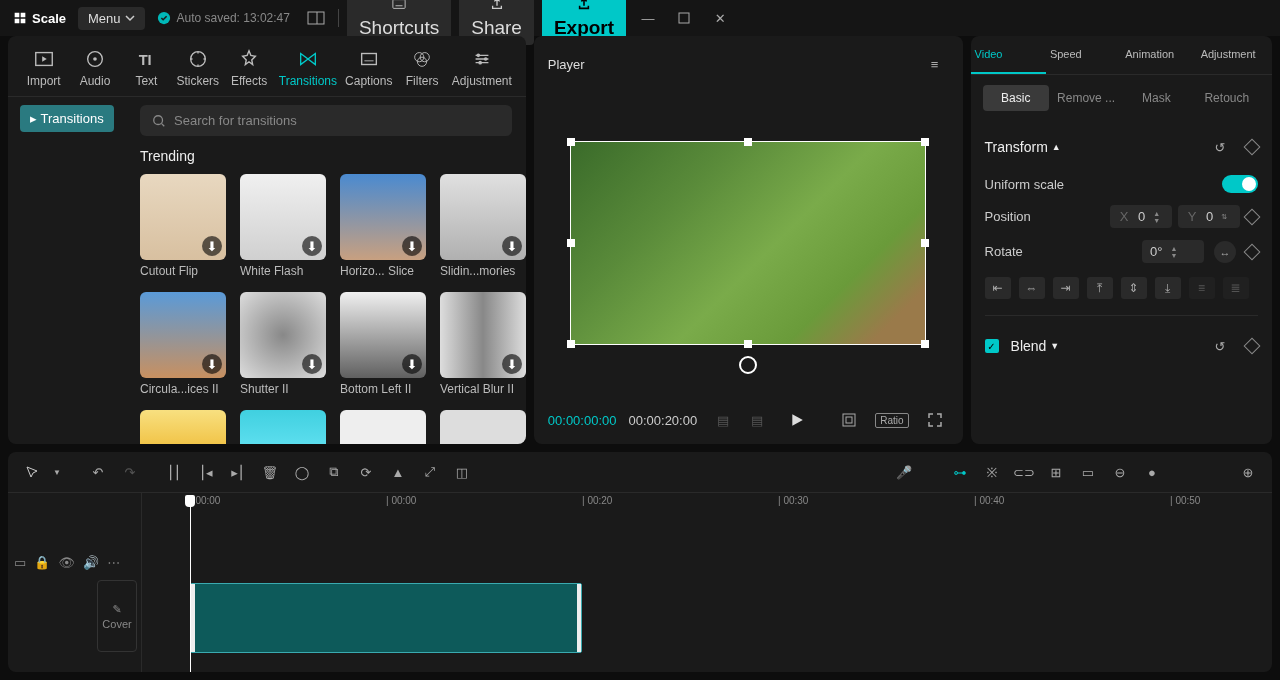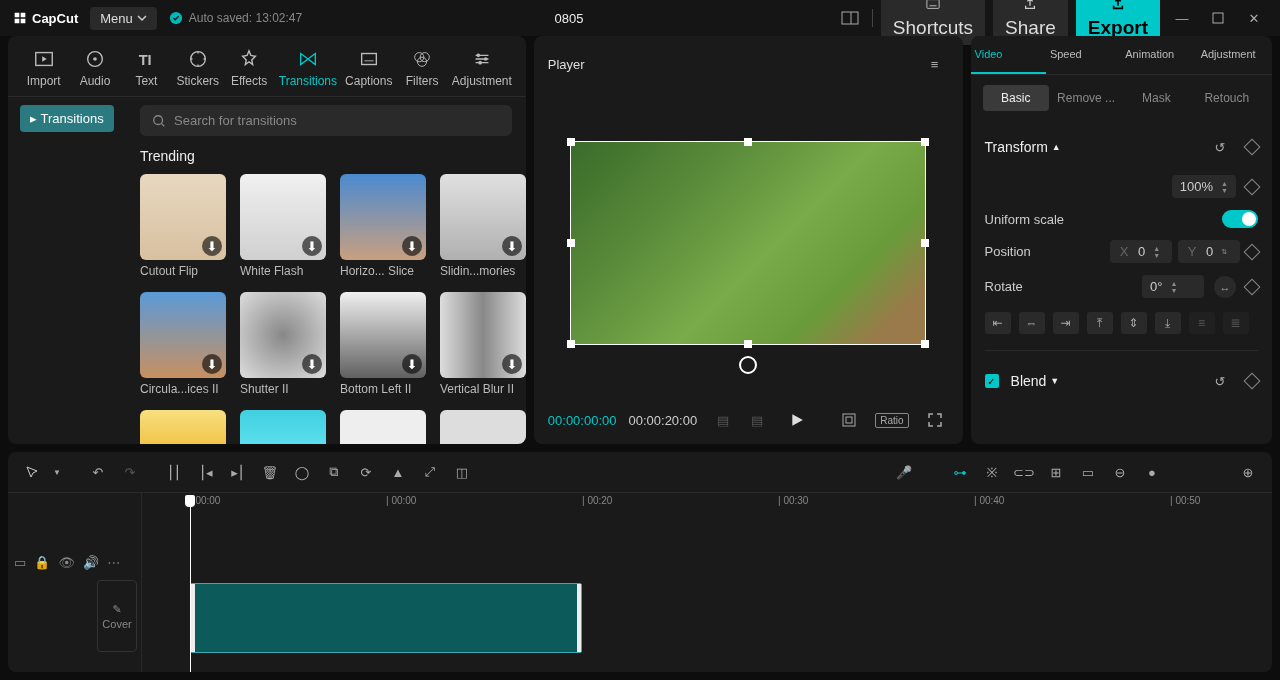--- a/index.html
+++ b/index.html
@@ -106,36 +106,35 @@
 .xy-label { color: #666; width: 12px; text-align: center; }
 </style>
 </head>
 <body>
 
 <div class="topbar">
   <div class="logo">
     <svg viewBox="0 0 24 24">
         <path d="M4 4h7v7H4zM13 4h7v7h-7zM4 13h7v7H4zM13 13h7v7h-7z" fill="#fff"></path>
       </svg>
-    <span>CapCut</span>
+    <span>Scale</span>
   </div>
   <div class="menu-btn">
     <span>Menu</span>
     <svg width="10" height="10" viewBox="0 0 10 10">
         <path d="M1 3l4 4 4-4" stroke="#ccc" fill="none" stroke-width="1.5"></path>
       </svg>
   </div>
   <div class="autosave">
     <svg class="check" viewBox="0 0 16 16">
         <circle cx="8" cy="8" r="7" fill="#00b8b8"></circle>
         <path d="M5 8l2 2 4-4" stroke="#1a1a1a" fill="none" stroke-width="1.8"></path>
       </svg>
     <span>Auto saved: 13:02:47</span>
   </div>
-  <div class="project-title">0805</div>
   <div class="topbar-right">
     <div class="icon-btn">
         <svg width="18" height="14" viewBox="0 0 18 14">
           <rect x="1" y="1" width="16" height="12" stroke="#aaa" fill="none"></rect>
           <line x1="10" y1="1" x2="10" y2="13" stroke="#aaa"></line>
         </svg>
       </div>
     <div class="vsep"></div>
     <div class="pill-btn">
       <svg width="14" height="14" viewBox="0 0 16 16">
@@ -375,30 +374,20 @@
     <div class="rp-body">
       <div class="rp-section-h">
         <div class="label">
             <span>Transform</span> 
             <span style="font-size:9px">▲</span>
           </div>
         <div style="display:flex;gap:12px;align-items:center">
           <span class="icon-btn">↺</span>
           <div class="diamond"></div>
         </div>
-      </div>
-      <div class="rp-row" style="justify-content:flex-end;gap:10px">
-        <div class="num-input">
-            <span>100%</span>
-            <div class="steppers">
-              <span>▲</span>
-              <span>▼</span>
-            </div>
-          </div>
-        <div class="diamond"></div>
       </div>
       <div class="rp-row">
         <span>Uniform scale</span>
         <div class="toggle"></div>
       </div>
       <div class="rp-row">
         <span>Position</span>
         <div style="display:flex;gap:6px;align-items:center">
           <div class="num-input">
               <span class="xy-label">X</span>

